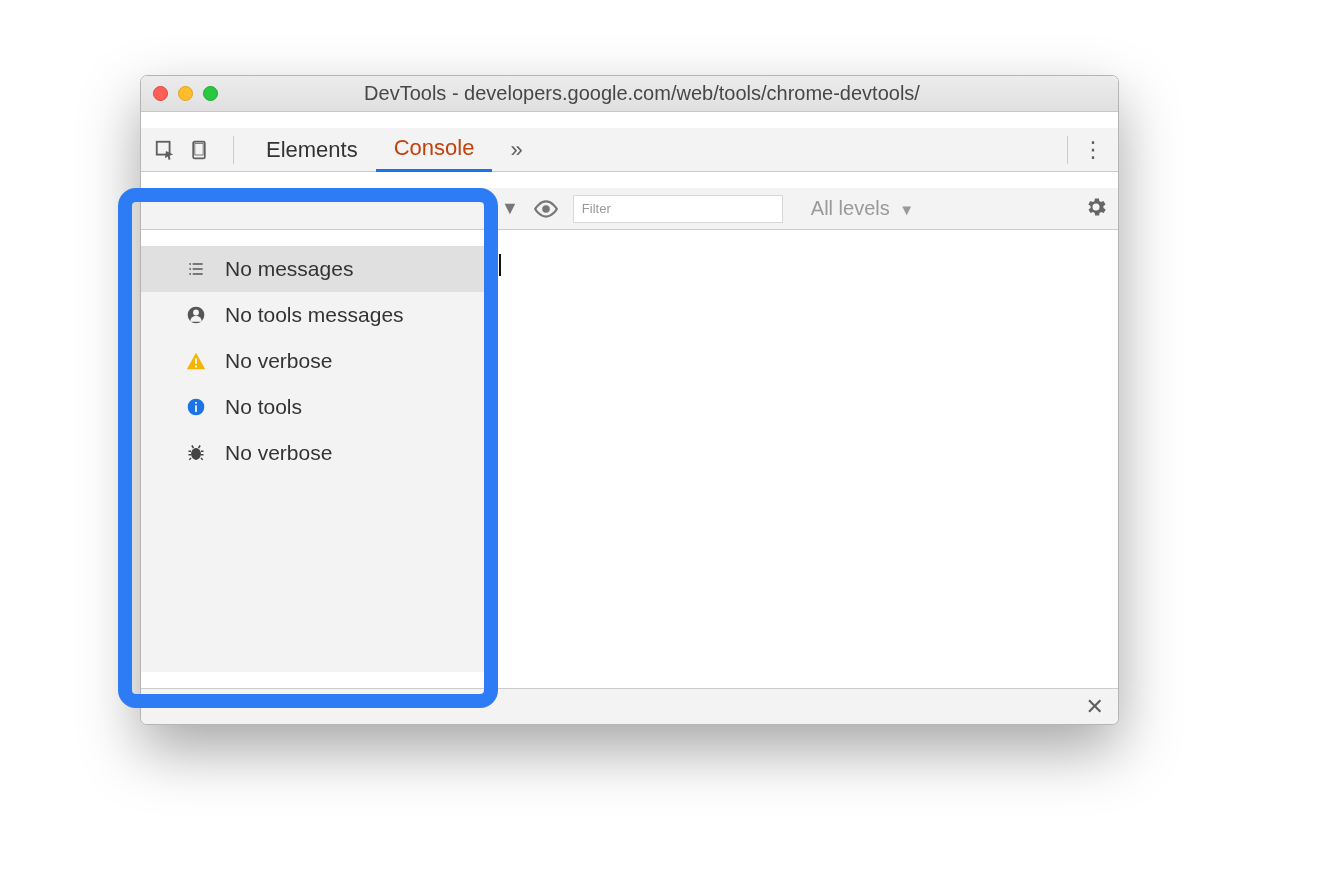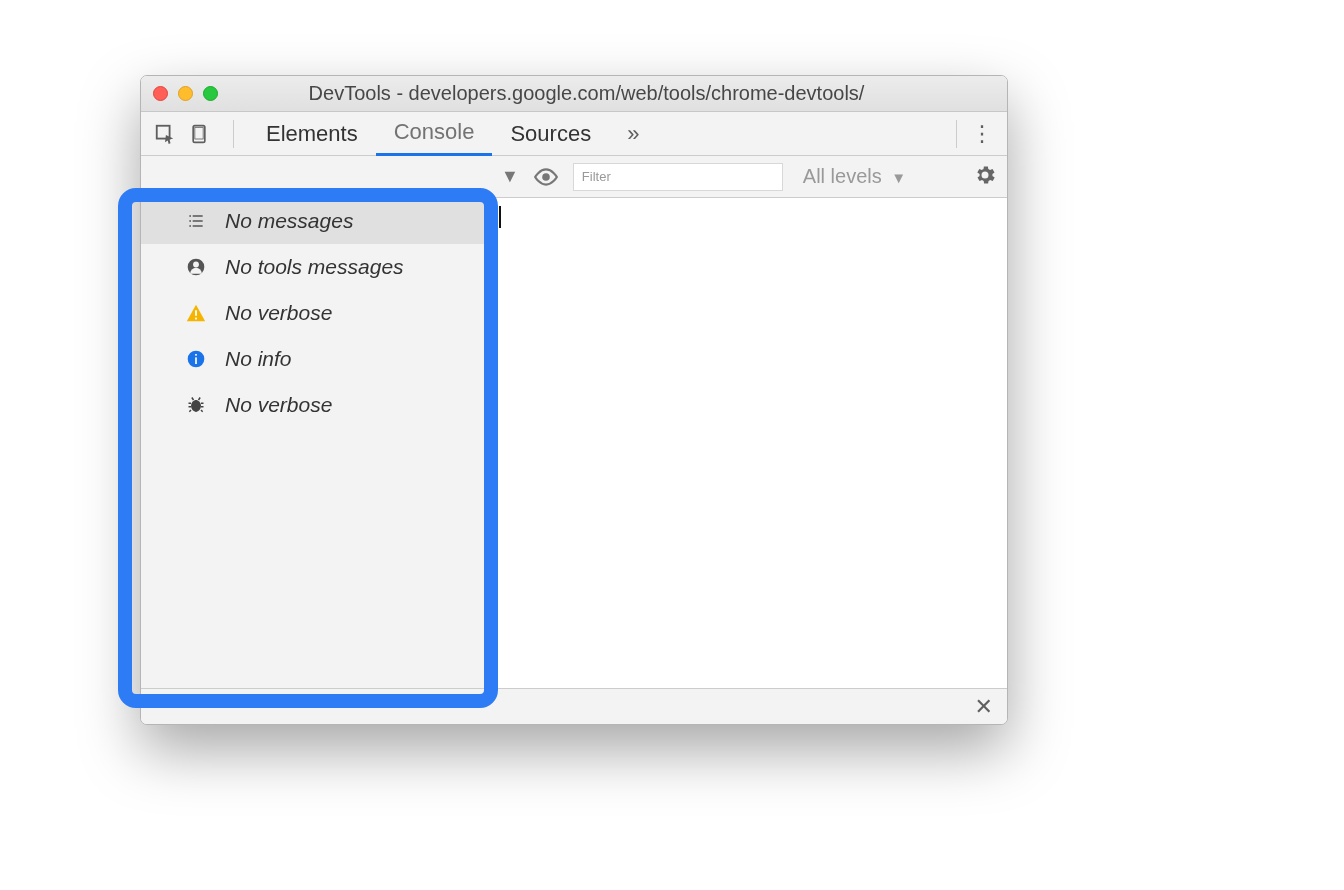--- a/index.html
+++ b/index.html
@@ -7,29 +7,30 @@
     width: 1344px;
     height: 890px;
     font-family: -apple-system, BlinkMacSystemFont, "Segoe UI", Helvetica, Arial, sans-serif;
     background: #fff;
     position: relative;
   }
   .window {
     position: absolute;
     left: 140px;
     top: 75px;
-    width: 868px;
+    width: 979px;
     height: 650px;
     background: #fff;
     border: 1px solid #b5b5b5;
     border-radius: 7px;
     box-shadow: 0 25px 60px rgba(0,0,0,0.35);
     display: flex;
     flex-direction: column;
     overflow: hidden;
+    gap: 16px;
   }
   .titlebar {
     height: 36px;
     background: linear-gradient(#ececec,#e0e0e0);
     border-bottom: 1px solid #c7c7c7;
     display: flex;
     align-items: center;
     padding: 0 12px;
     flex-shrink: 0;
   }
@@ -53,21 +54,21 @@
     color:#5f5f5f; margin-right: 6px;
   }
   .tb-sep { width:1px; height:28px; background:#ccc; margin:0 14px; }
   .tab {
     padding: 12px 18px;
     height: 44px;
     display:flex; align-items:center;
     color:#333; font-size:22px; cursor:pointer;
   }
   .tab.active {
-    color:#737373; font-weight:500;
+    color:#c2410c; font-weight:500;
     border-bottom: 3px solid #1a73e8;
     height:44px;
   }
   .tab-more { color:#5f5f5f; margin-left:8px; font-size:22px; padding:0 10px; cursor:pointer;}
   .tab-spacer { flex:1; }
   .kebab { width:30px; color:#5f5f5f; font-size:22px; text-align:center; cursor:pointer;}
   .kebab-sep { width:1px; height:28px; background:#ccc; margin:0 10px; }
 
   .toolbar {
     height: 42px;
@@ -78,30 +79,30 @@
     flex-shrink:0;
   }
   .tool-left { width: 350px; }
   .tool-drop { color:#777; font-size:18px; margin-right:14px; }
   .eye { color:#777; margin-right:14px; display:flex; }
   .filter-input {
     width: 210px; height:28px; background:#fff; border:1px solid #d8d8d8;
     padding:0 8px; font-size:13px; color:#333;
   }
   .filter-input::placeholder { color:#999; }
-  .levels { color:#999; font-size:20px; margin-left:20px; cursor:pointer;}
+  .levels { color:#999; font-size:20px; margin-left:28px; cursor:pointer;}
   .tool-spacer { flex:1;}
   .gear { color:#666; cursor:pointer;}
 
   .main {
     flex:1; display:flex; position:relative; min-height:0;
   }
   .sidebar {
     width: 350px; background:#f3f3f3; border-right:1px solid #ccc;
-    display:flex; flex-direction:column;font-style:italic;
+    display:flex; flex-direction:column;
   }
   .side-item {
     height: 46px; display:flex; align-items:center; padding-left:44px;
     font-size:21px; color:#333; cursor:pointer; gap:18px;
   }
   .side-item.selected { background:#e0e0e0; }
   .side-icon { width:22px; height:22px; display:flex; align-items:center; justify-content:center; flex-shrink:0;}
   .content { flex:1; background:#fff; position:relative;}
   .cursor-bar { position:absolute; left:8px; top:8px; width:2px; height:22px; background:#111;}
   .footer {
@@ -142,21 +143,20 @@
     </div>
     <div class="tb-icon">
       <svg width="20" height="22" viewBox="0 0 24 24">
           <rect x="5" y="2" width="14" height="20" rx="2" fill="none" stroke="#5f5f5f" stroke-width="2"></rect>
           <rect x="7" y="4" width="10" height="14" fill="none" stroke="#5f5f5f" stroke-width="1"></rect>
         </svg>
     </div>
     <div class="tb-sep"></div>
     <div class="tab">Elements</div>
     <div class="tab active">Console</div>
-    <div class="tab">Sources</div>
     <div class="tab-more">»</div>
     <div class="tab-spacer"></div>
     <div class="kebab-sep"></div>
     <div class="kebab">⋮</div>
   </div>
 
   <div class="toolbar">
     <div class="tool-left"></div>
     <div class="tool-drop">▼</div>
     <div class="eye">
@@ -214,21 +214,21 @@
       </div>
 
       <div class="side-item">
         <span class="side-icon">
           <svg width="20" height="20" viewBox="0 0 24 24">
               <circle cx="12" cy="12" r="10" fill="#1a73e8"></circle>
               <rect x="11" y="10" width="2" height="8" fill="#fff"></rect>
               <rect x="11" y="6" width="2" height="2" fill="#fff"></rect>
             </svg>
         </span>
-        <span>No info</span>
+        <span>No tools</span>
       </div>
 
       <div class="side-item">
         <span class="side-icon">
           <svg width="20" height="20" viewBox="0 0 24 24">
               <ellipse cx="12" cy="13" rx="6" ry="7" fill="#444"></ellipse>
               <path d="M6 10H3M6 14H3M6 18l-2 2M18 10h3M18 14h3M18 18l2 2M9 6l-2-3M15 6l2-3M12 6v14" stroke="#444" stroke-width="1.8" fill="none"></path>
             </svg>
         </span>
         <span>No verbose</span>

